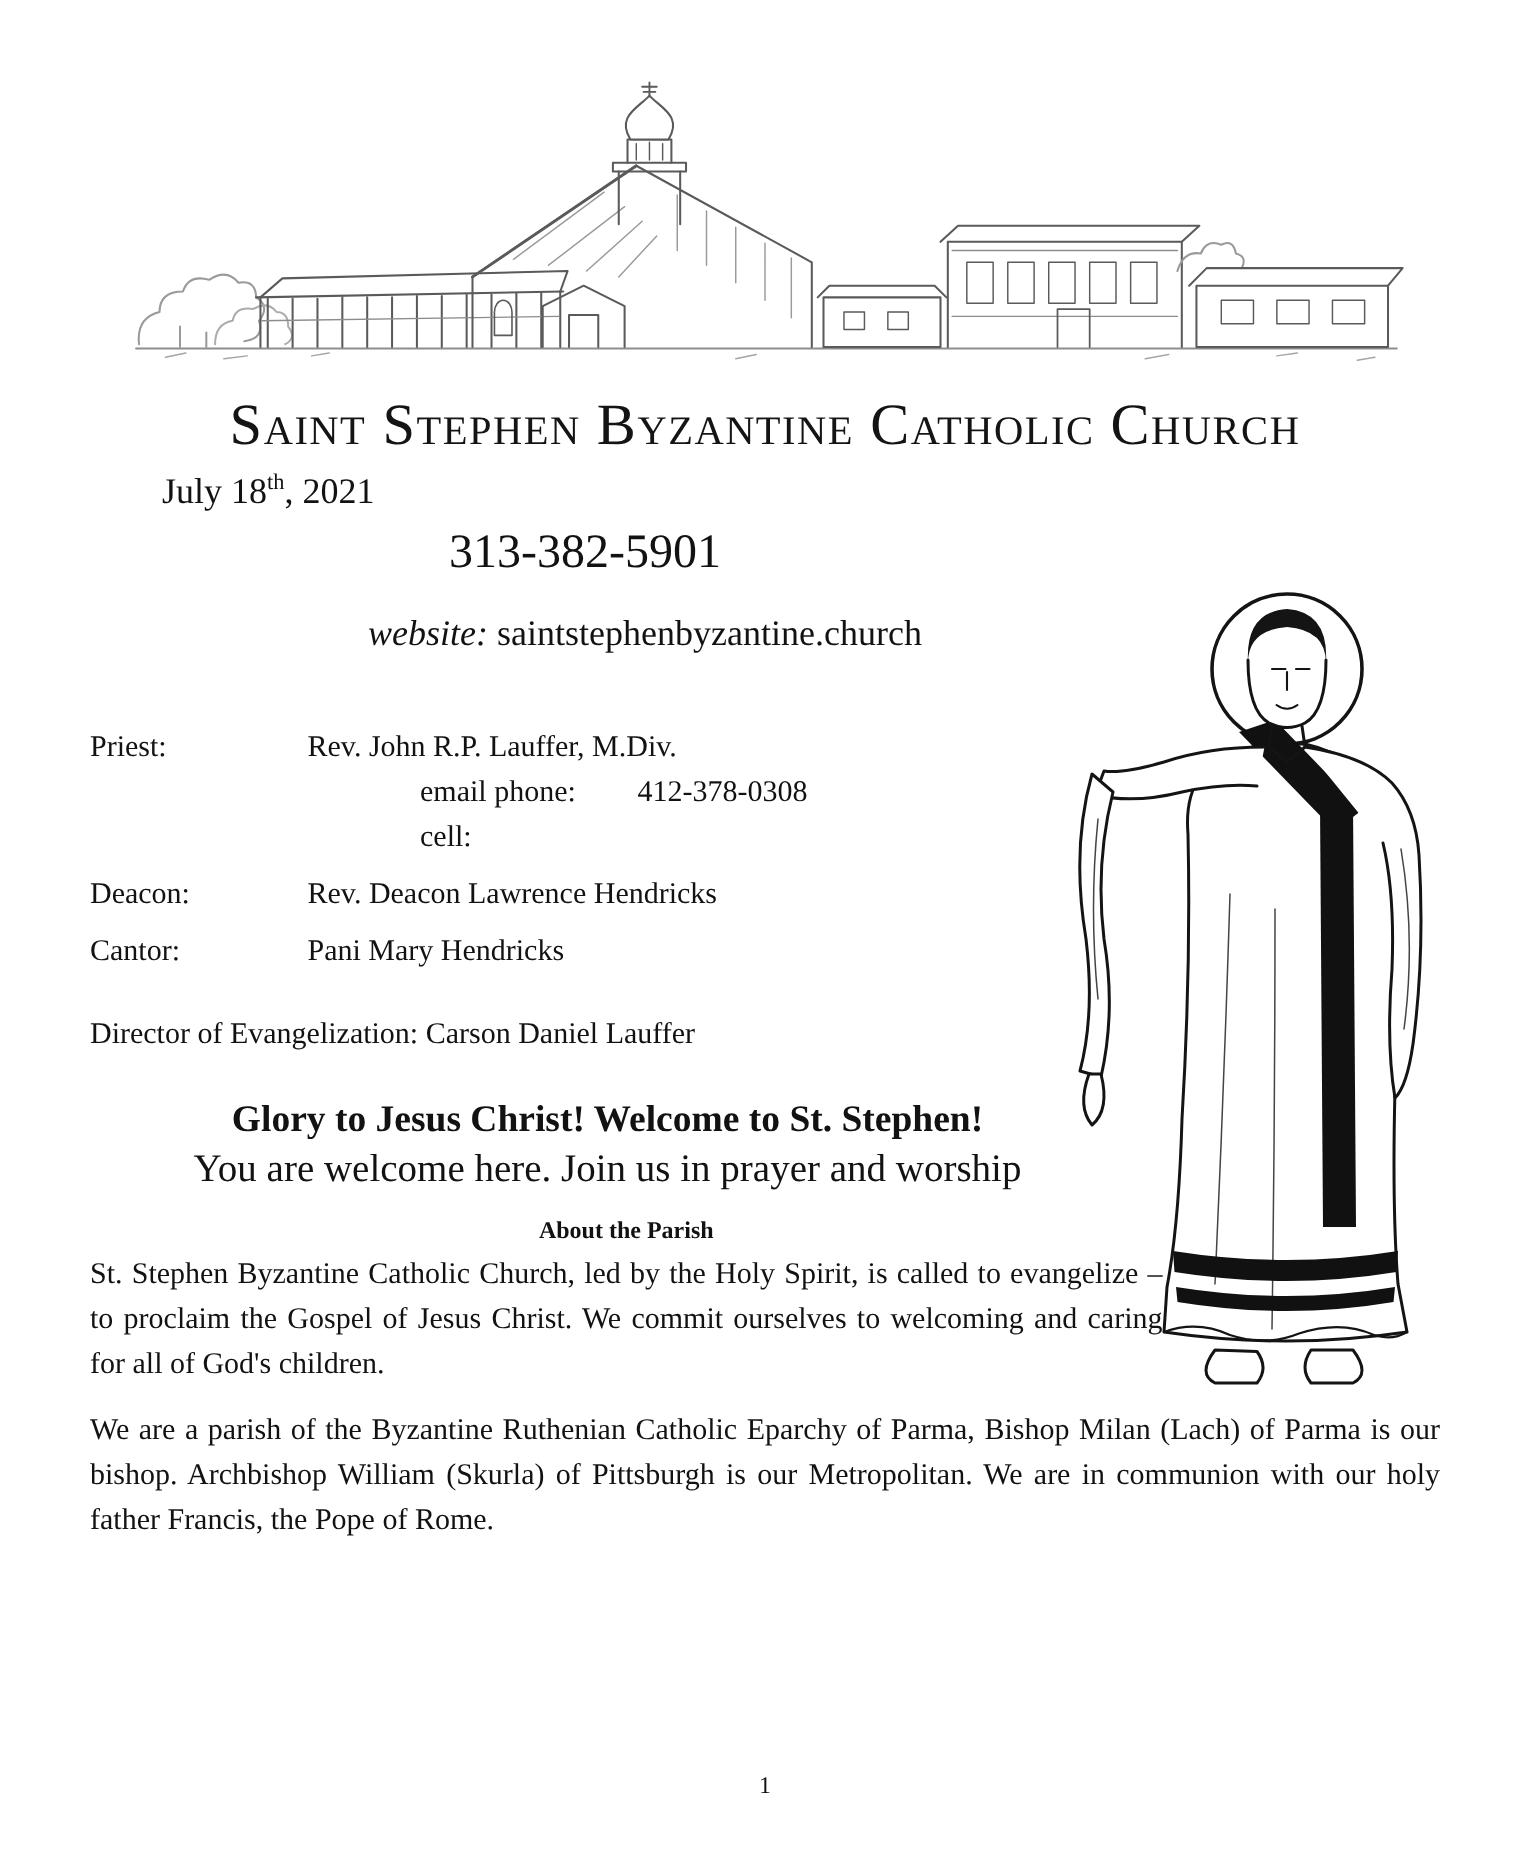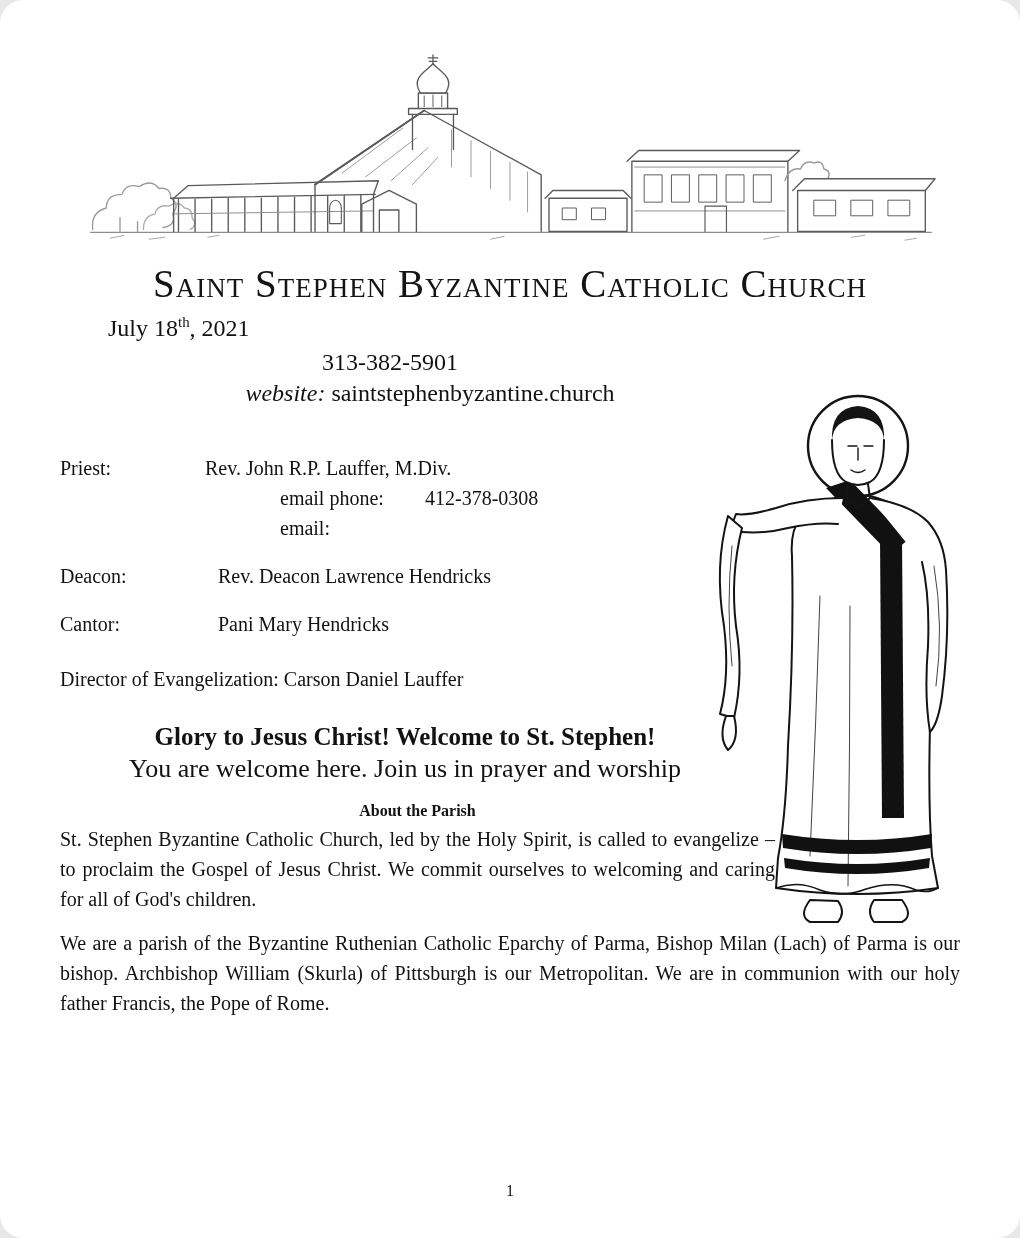--- a/index.html
+++ b/index.html
@@ -1,38 +1,38 @@
 <!DOCTYPE html>
 <html><head>
 <meta charset="utf-8">
 <style>
   html,body{margin:0;padding:0;background:#e8e8e8;}
   .page{
     width:1020px;height:1238px;background:#ffffff;position:relative;
     font-family:"Liberation Serif","DejaVu Serif",serif;color:#121212;
-    margin:0 auto;overflow:hidden;border-radius:23px;
+    margin:0 auto;overflow:hidden;
   }
   .content{padding:0 60px;}
   .church-sketch{width:880px;height:195px;margin:52px auto 0;}
   .title{
     text-align:center;font-variant:small-caps;font-weight:400;
     font-size:39px;letter-spacing:1px;margin:14px 0 0;color:#141414;
   }
   .addr-row{
     display:flex;justify-content:space-between;align-items:baseline;
     font-size:24px;margin-top:8px;padding-left:48px;padding-right:4px;
   }
   sup{font-size:0.62em;}
-  .phone{width:660px;text-align:center;font-size:24px;margin-top:7px;}
-  .website{width:740px;text-align:center;font-size:24px;margin-top:4px;}
+  .phone{width:660px;text-align:center;font-size:32px;margin-top:7px;}
+  .website{width:740px;text-align:center;font-size:24px;margin-top:24px;}
   .website em{font-style:italic;}
   .staff{margin-top:46px;font-size:20px;}
   .staff-row{display:grid;grid-template-columns:145px auto;line-height:30px;}
   .staff-sub{display:grid;grid-template-columns:145px auto;padding-left:75px;line-height:30px;}
-  .staff .gap{margin-top:18px;gap:13px;}
+  .staff .gap{margin-top:8px;}
   .director{margin-top:26px;font-size:20px;line-height:28px;}
   .welcome{width:690px;text-align:center;margin-top:30px;}
   .welcome-heading{font-size:25px;font-weight:bold;margin:0;}
   .welcome-line{font-size:26px;line-height:35px;}
   .about{width:715px;margin-top:16px;}
   .about-heading{text-align:center;font-size:16px;font-weight:bold;margin:0 0 4px;}
   .para{font-size:20px;line-height:30px;text-align:justify;}
   .para-wide{width:900px;margin-top:14px;}
   .quote{width:900px;text-align:center;font-size:20px;line-height:32px;margin-top:18px;}
   .page-number{position:absolute;bottom:38px;left:0;width:100%;text-align:center;font-size:16px;}
@@ -161,21 +161,21 @@
       <div class="staff-row">
         <span></span>
         <span class="staff-sub" style="padding-left:75px;">
           <span>email phone:</span>
           <span>412-378-0308</span>
         </span>
       </div>
       <div class="staff-row">
         <span></span>
         <span class="staff-sub" style="padding-left:75px;">
-          <span>email:</span>
+          <span>cell:</span>
         </span>
       </div>
       <div class="staff-row gap">
         <span>Deacon:</span>
         <span>Rev. Deacon Lawrence Hendricks</span>
       </div>
       <div class="staff-row gap">
         <span>Cantor:</span>
         <span>Pani Mary Hendricks</span>
       </div>

